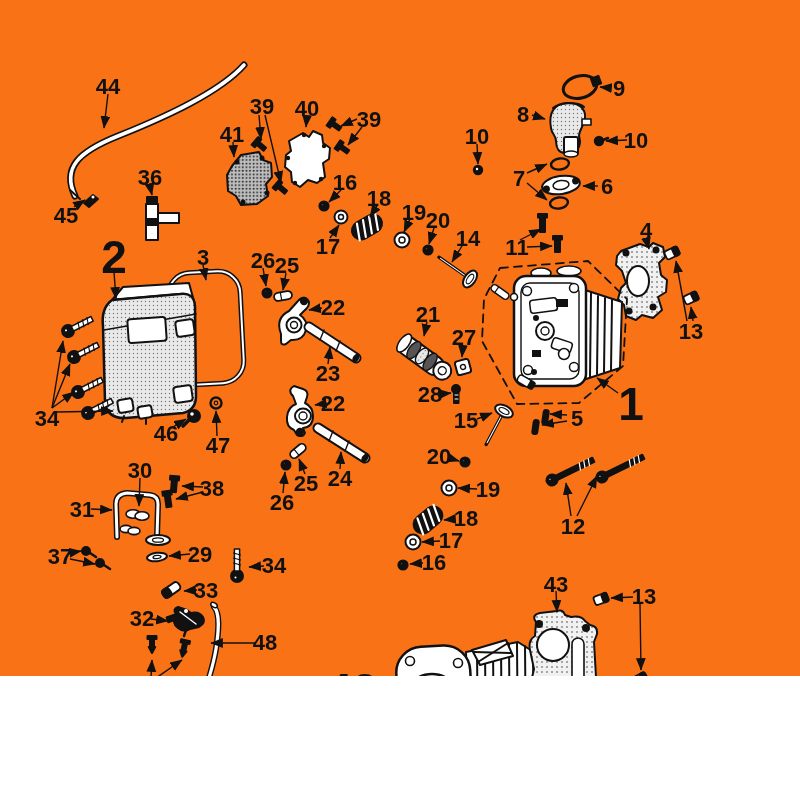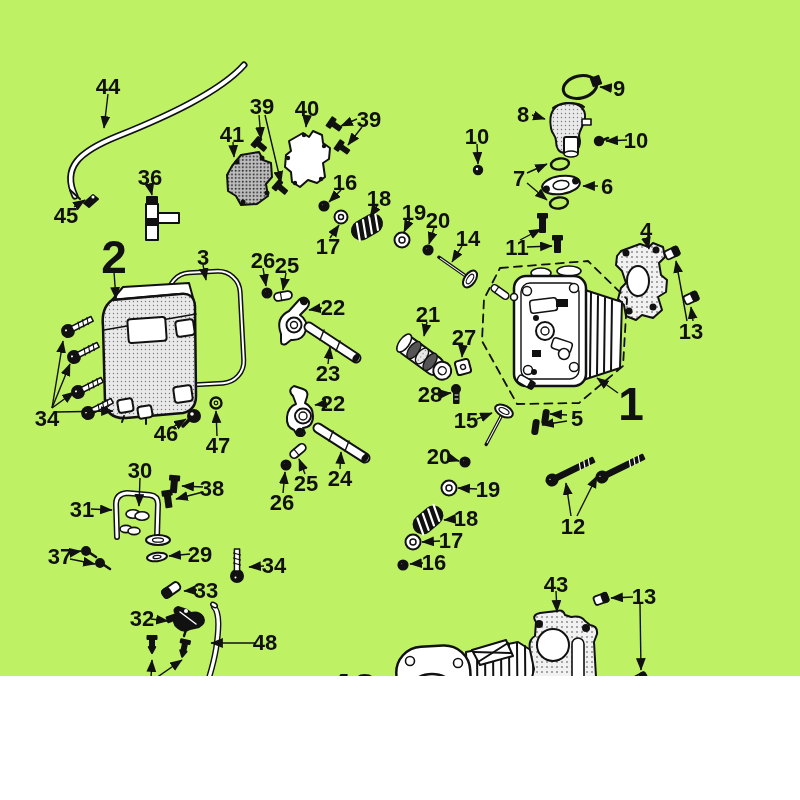--- a/index.html
+++ b/index.html
@@ -1,16 +1,16 @@
 <!DOCTYPE html>
 <html><head>
 <meta charset="utf-8">
 <style>
   html,body{margin:0;padding:0;background:#fff;}
-  .stage{position:relative;width:800px;height:676px;background:#bef264;overflow:hidden;}
+  .stage{position:relative;width:800px;height:676px;background:#f97316;overflow:hidden;}
   svg{position:absolute;left:0;top:0;}
   .lbl{font-family:"Liberation Sans","DejaVu Sans",sans-serif;font-weight:700;font-size:22px;fill:#111;
        text-anchor:middle;dominant-baseline:central;}
   .big{font-size:46px;}
   .leader{stroke:#111;stroke-width:1.4;fill:none;}
 </style>
 </head>
 <body>
 
 <div class="stage">

